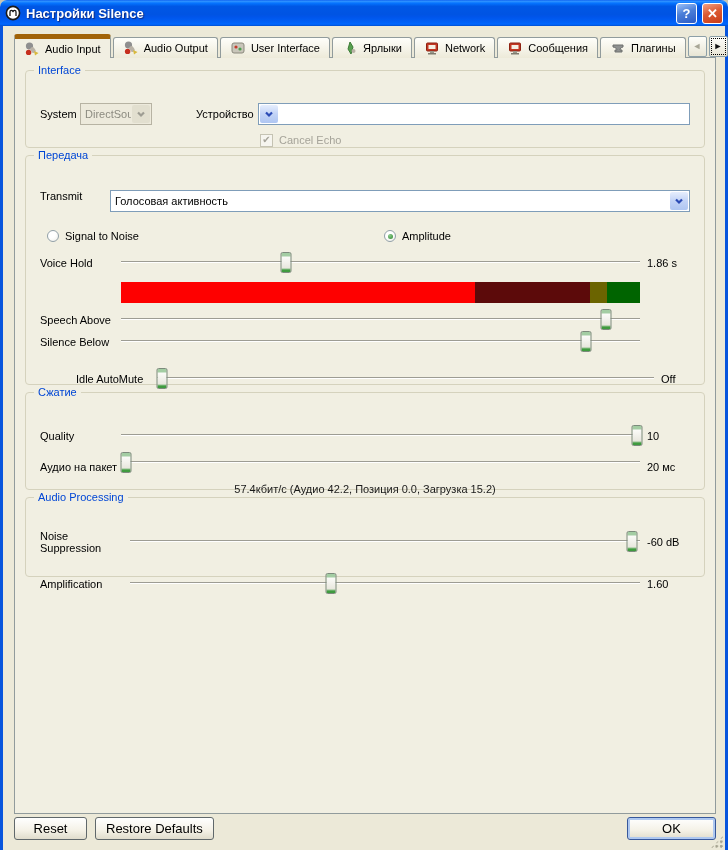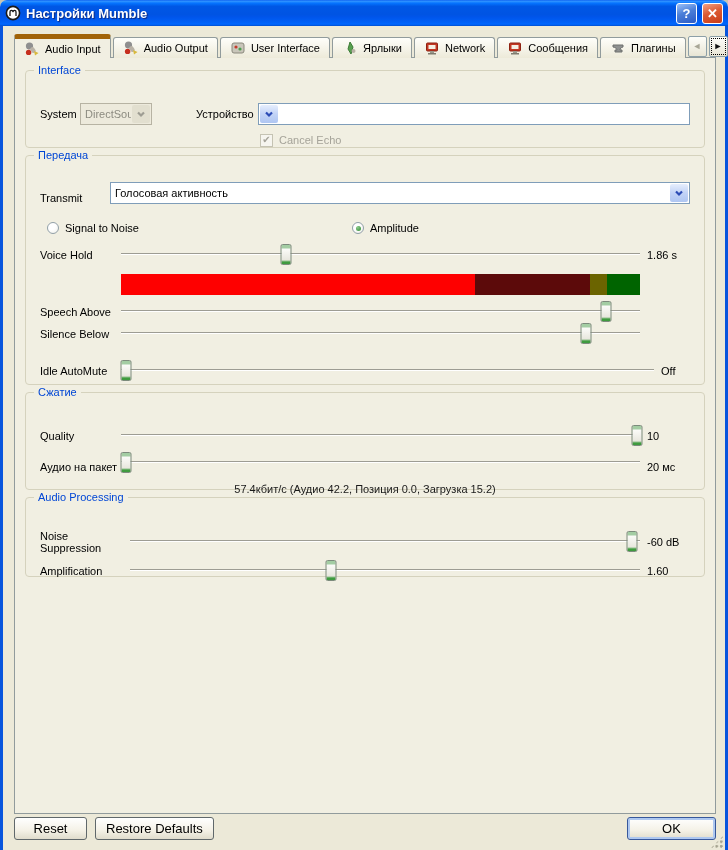--- a/index.html
+++ b/index.html
@@ -45,52 +45,52 @@
   .combo.disabled{background:#EDEADC;border-color:#B7B3A3;color:#8C8B80;}
   .combo.disabled .arrow{background:#E2DFCF;}
   .irow{display:flex;align-items:center;margin-top:23px;}
   .lab-system{width:40px;flex:none;}
   .combo-system{width:72px;flex:none;}
   .lab-device{width:62px;flex:none;margin-left:44px;}
   .combo-device{flex:1;}
   .cbrow{display:flex;align-items:center;gap:6px;margin-top:7px;margin-left:220px;height:16px;color:#A5A399;}
   .cbox{width:13px;height:13px;border:1px solid #C5C3B3;background:#F6F5EF;color:#A5A399;font-size:10px;
     display:flex;align-items:center;justify-content:center;line-height:1;}
-  .trow{display:flex;align-items:flex-end;margin-top:17px;}
+  .trow{display:flex;align-items:flex-start;margin-top:25px;}
   .lab-transmit{width:70px;flex:none;}
   .combo-transmit{flex:1;}
   
   .radiorow{position:relative;height:16px;margin-top:16px;}
   .radio{position:absolute;top:0;display:flex;gap:6px;align-items:center;height:16px;}
   .radio-1{left:7px;}
-  .radio-2{left:312px;}
+  .radio-2{left:344px;}
   .rb{width:12px;height:12px;border:1px solid #92A0A8;border-radius:50%;flex:none;
     background:radial-gradient(circle at 35% 30%,#FFF 40%,#EDEDE6);display:flex;align-items:center;justify-content:center;}
   .rb .dot{width:5px;height:5px;border-radius:50%;background:radial-gradient(circle at 35% 30%,#8CCA8C,#2F8A2F);}
   
   .srow{display:flex;align-items:center;height:21px;}
   .srow .lbl{width:81px;flex:none;}
   .lbl-wide{width:90px !important;}
   .srow .val{width:50px;flex:none;padding-left:7px;white-space:nowrap;}
   .val-sm{width:36px !important;}
   .slider{flex:1;position:relative;height:21px;}
   .track{position:absolute;left:0;right:0;top:9px;height:1px;background:#9D9C93;box-shadow:0 1px 0 #FFF;}
   .thumb{position:absolute;top:0;width:11px;height:21px;transform:translateX(-50%);
     border:1px solid #7C8B7C;border-radius:2px;
     background:linear-gradient(180deg,#A3CDA3 0,#A3CDA3 3px,#FBFBF8 4px,#E8E7DE 15px,#3F9B3F 17px,#3F9B3F 100%);}
   .meter{height:21px;margin:9px 50px 0 81px;display:flex;overflow:hidden;}
   .seg{height:100%;flex:none;}
   .row-voice{margin-top:8px;}
   .row-silence{margin-top:1px;}
   .row-speech{margin-top:6px;}
-  .row-idle{margin-top:16px;}
+  .row-idle{margin-top:16px;margin-left:36px;}
   .row-quality{margin-top:23px;}
   .row-packet{margin-top:6px;align-items:flex-end;}
   .row-noise{margin-top:24px;}
-  .row-amp{margin-top:8px;}
+  .row-amp{margin-top:21px;}
   .status-line{margin-top:10px;text-align:center;color:#1a1a1a;}
   
   .footer{display:flex;justify-content:space-between;margin-top:3px;}
   .fgroup-left{display:flex;gap:8px;}
   .fgroup-right{display:flex;gap:10px;flex-direction:column;}
   .btn{min-width:73px;height:23px;padding:0 10px;border:1px solid #60686B;border-radius:3px;font-size:13px;
     font-family:"Liberation Sans",sans-serif;background:linear-gradient(#FFFFFF,#F4F1E6 60%,#E0DCCC);color:#000;}
   .btn-default{border-color:#37589B;box-shadow:inset 0 0 0 2px #AEC8F0;}
   .grip{position:absolute;right:1px;bottom:1px;width:14px;height:14px;
     background-image:radial-gradient(circle at 2px 2px,#A6A491 1.2px,rgba(0,0,0,0) 1.6px);
@@ -101,21 +101,21 @@
 
 <div class="window">
 
   <div class="titlebar">
     <span class="ticon" style="display:inline-flex;width:16px;height:16px;">
       <svg width="16" height="16" viewBox="0 0 16 16">
         <circle cx="8" cy="8" r="6.6" fill="#FFFFFF" stroke="#1A1A1A" stroke-width="1.6"></circle>
         <path d="M5 11V7c0-.9.6-1.6 1.4-1.6.7 0 1.1.5 1.6 1.1.5-.6.9-1.1 1.6-1.1C10.4 5.4 11 6.1 11 7v4" stroke="#1A1A1A" stroke-width="1.3" fill="none"></path>
       </svg>
     </span>
-    <span class="title">Настройки Mumble</span>
+    <span class="title">Настройки Silence</span>
     <span class="tb-btn tb-help">?</span>
     <span class="tb-btn tb-close">✕</span>
   </div>
 
   <div class="wbody">
 
     <div class="tabbar">
       <div class="tab active">
         <span class="ticon">
           <svg width="16" height="16" viewBox="0 0 16 16">

